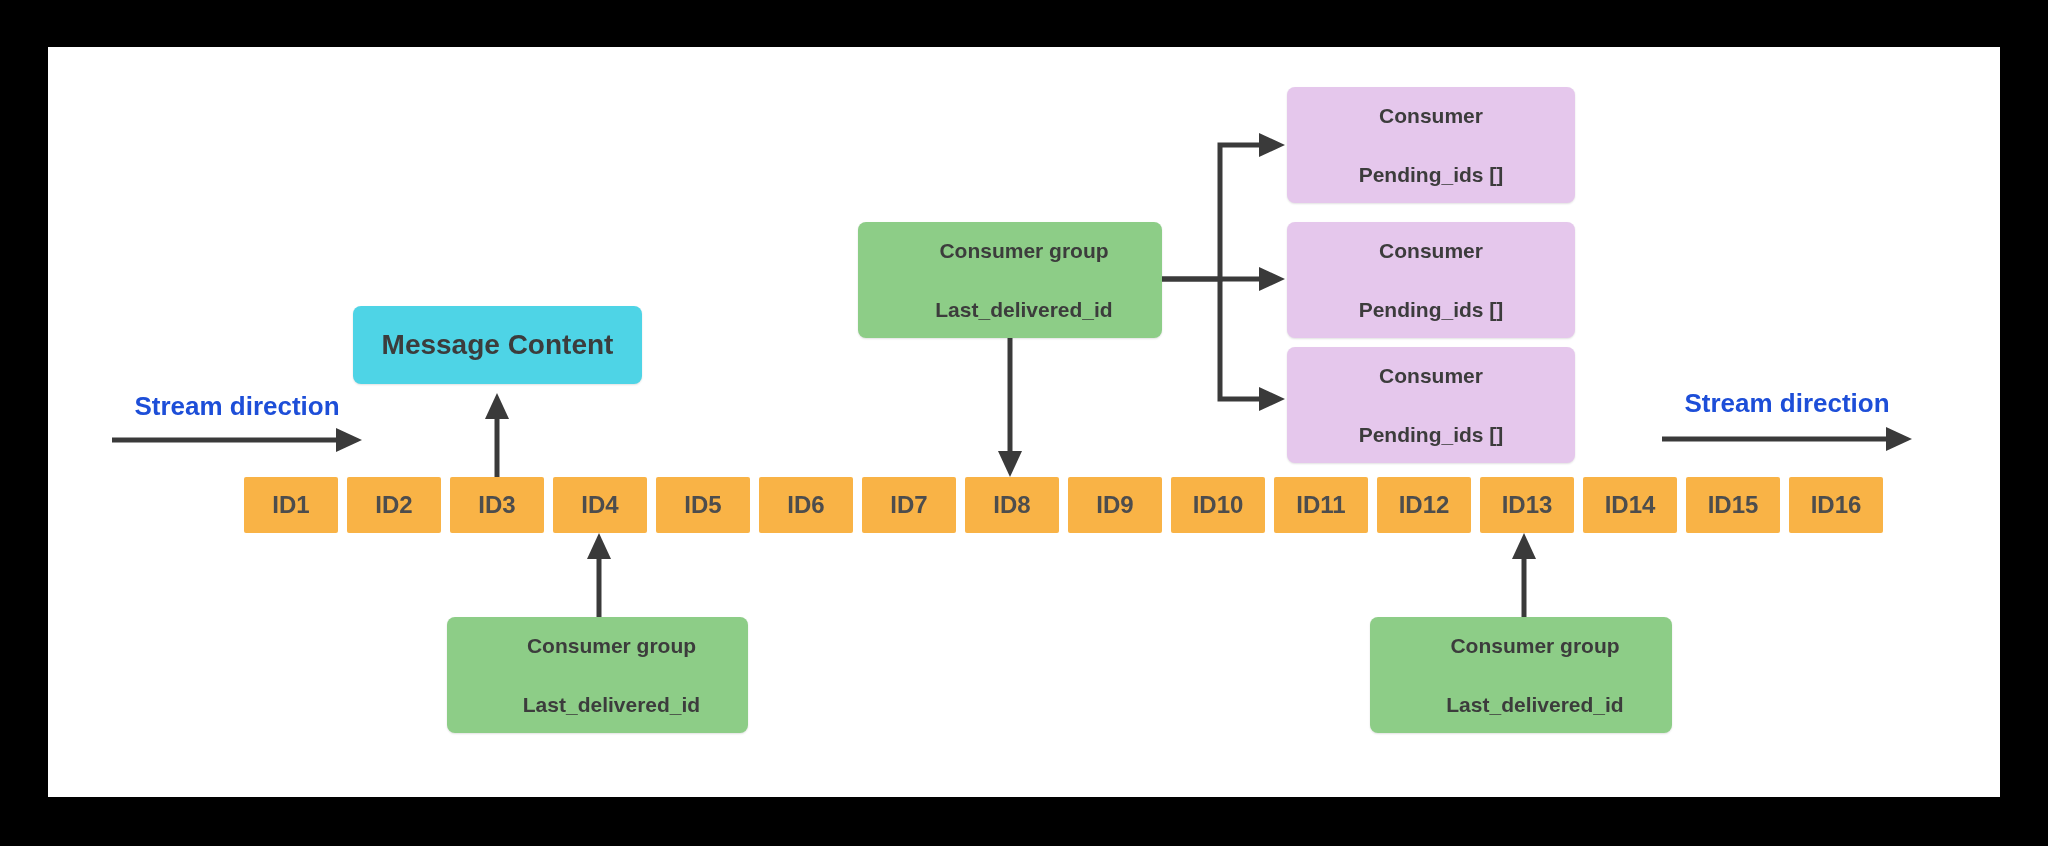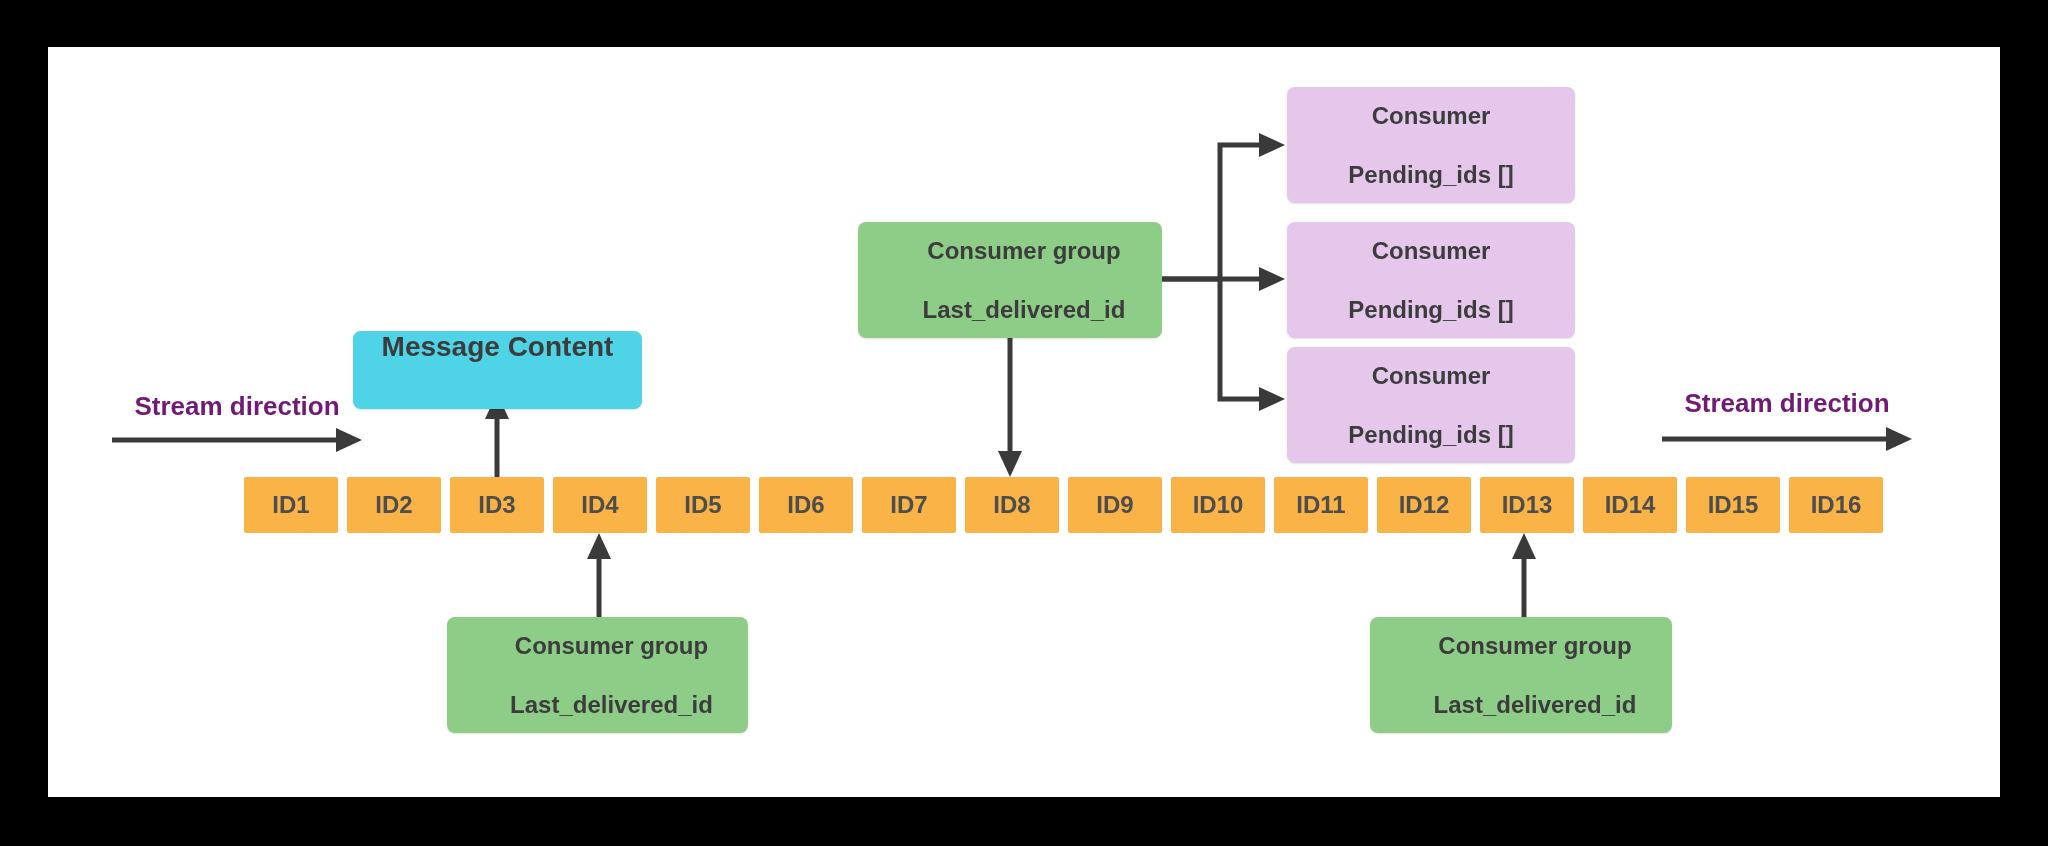--- a/index.html
+++ b/index.html
@@ -41,48 +41,49 @@
     font-weight: bold;
     text-align: center;
     box-shadow: 0 1px 2px rgba(0,0,0,0.12);
   }
   .box .line { display: block; }
   .two-line {
     display: flex;
     flex-direction: column;
     justify-content: space-between;
     padding: 15px 0;
-    font-size: 24px;
+    font-size: 21px;
     line-height: 27px;
   }
   .message-box {
     left: 305px;
-    top: 284px;
+    top: 259px;
     width: 289px;
     height: 78px;
     background: #4ed4e6;
     display: flex;
+    align-items: center;
     justify-content: center;
     font-size: 28px;
   }
   .group-box { background: #8dcd87; padding-left: 28px; }
   .group-top    { left: 810px;  top: 175px; width: 304px; height: 116px; }
   .group-left   { left: 399px;  top: 570px; width: 301px; height: 116px; }
   .group-right  { left: 1322px; top: 570px; width: 302px; height: 116px; }
   .consumer-box { background: #e5c7ec; left: 1239px; width: 288px; height: 116px; }
   .consumer-0 { top: 40px; }
   .consumer-1 { top: 175px; }
   .consumer-2 { top: 300px; }
   .stream-label {
     position: absolute;
     width: 250px;
     text-align: center;
     font-size: 26px;
     font-weight: bold;
-    color: #701a75;
+    color: #1d4ed8;
   }
   .stream-label-left  { left: 64px;   top: 344px; }
   .stream-label-right { left: 1614px; top: 341px; }
   .id-row {
     position: absolute;
     left: 196px;
     top: 430px;
     height: 56px;
     display: flex;
     gap: 9px;

